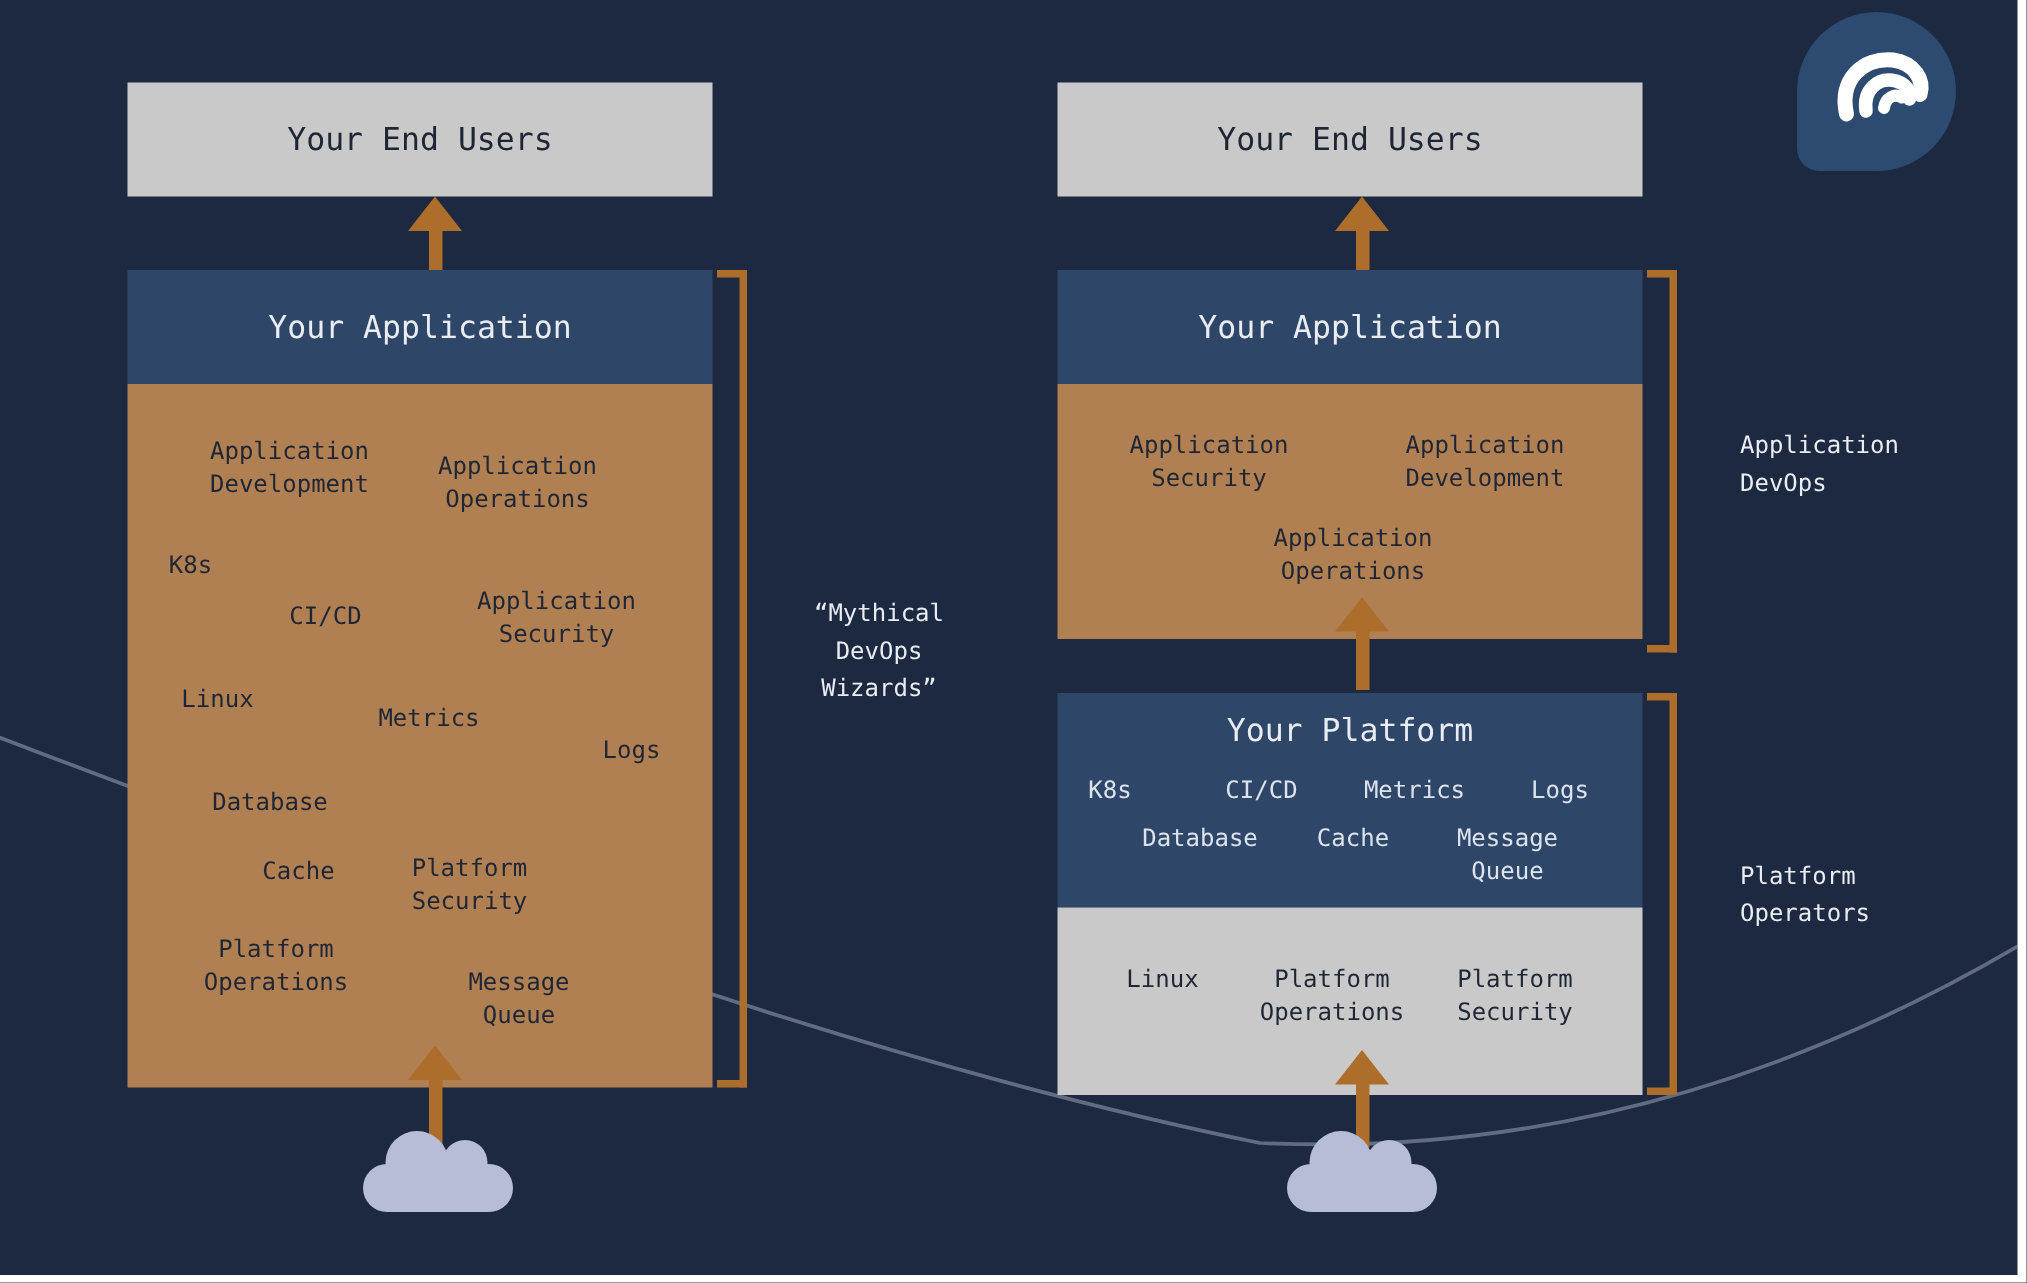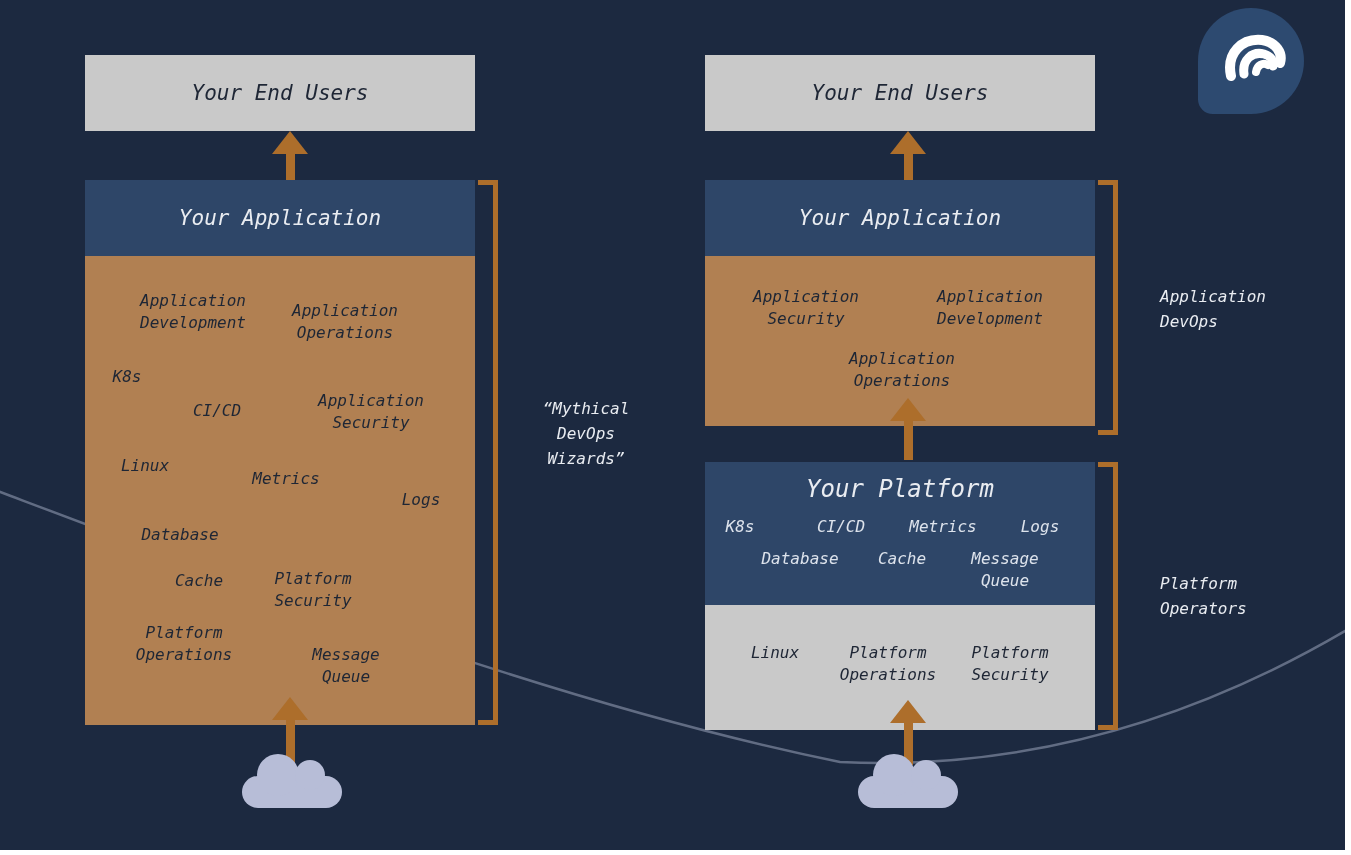--- a/index.html
+++ b/index.html
@@ -2,30 +2,30 @@
 <html><head>
 <meta charset="utf-8">
 <title>Platform Engineering Diagram</title>
 <style>
   :root{
     --bg:#1c2940; --gray:#c9c9c9; --navy:#2e4668; --tan:#b18052;
     --orange:#ad6e2b; --cloud:#b7bdd7; --dark:#1e2635; --light:#e9ecf1;
   }
   *{box-sizing:border-box;}
   body{margin:0;background:#ffffff;font-family:"DejaVu Sans Mono","Liberation Mono",monospace;}
-  .canvas{position:relative;width:1345px;height:850px;background:var(--bg);overflow:hidden;font-style:italic;}
+  .canvas{position:relative;width:1345px;height:850px;background:var(--bg);overflow:hidden;}
   .bg-curves{position:absolute;left:0;top:0;}
   .box{position:absolute;display:flex;align-items:center;justify-content:center;font-size:21px;}
   .box.gray{background:var(--gray);color:var(--dark);}
   .box.navy{background:var(--navy);color:var(--light);}
   .box.tan{background:var(--tan);}
   .scatter{position:absolute;transform:translateX(-50%);white-space:pre-line;text-align:center;
            font-size:16px;line-height:1.35;color:var(--dark);}
   .scatter.light{color:#dde3ec;}
-  .platform-title{position:absolute;text-align:center;font-size:24px;color:var(--light);}
+  .platform-title{position:absolute;text-align:center;font-size:21px;color:var(--light);}
   .bracket{position:absolute;width:20px;border:5px solid var(--orange);border-left:none;}
   .bracket-label{position:absolute;white-space:pre-line;color:var(--light);font-size:16px;line-height:1.55;}
   .bracket-label.centered{text-align:center;}
   .arrow{position:absolute;width:40px;display:flex;flex-direction:column;align-items:center;}
   .arrow .head{width:0;height:0;border-left:18px solid transparent;border-right:18px solid transparent;
                border-bottom:23px solid var(--orange);}
   .arrow .stem{width:9px;flex:1;background:var(--orange);margin-top:-2px;}
   .cloud{position:absolute;width:100px;height:32px;background:var(--cloud);border-radius:18px;}
   .cloud::before{content:"";position:absolute;width:42px;height:42px;border-radius:50%;background:var(--cloud);top:-22px;left:15px;}
   .cloud::after{content:"";position:absolute;width:30px;height:30px;border-radius:50%;background:var(--cloud);top:-16px;right:17px;}

